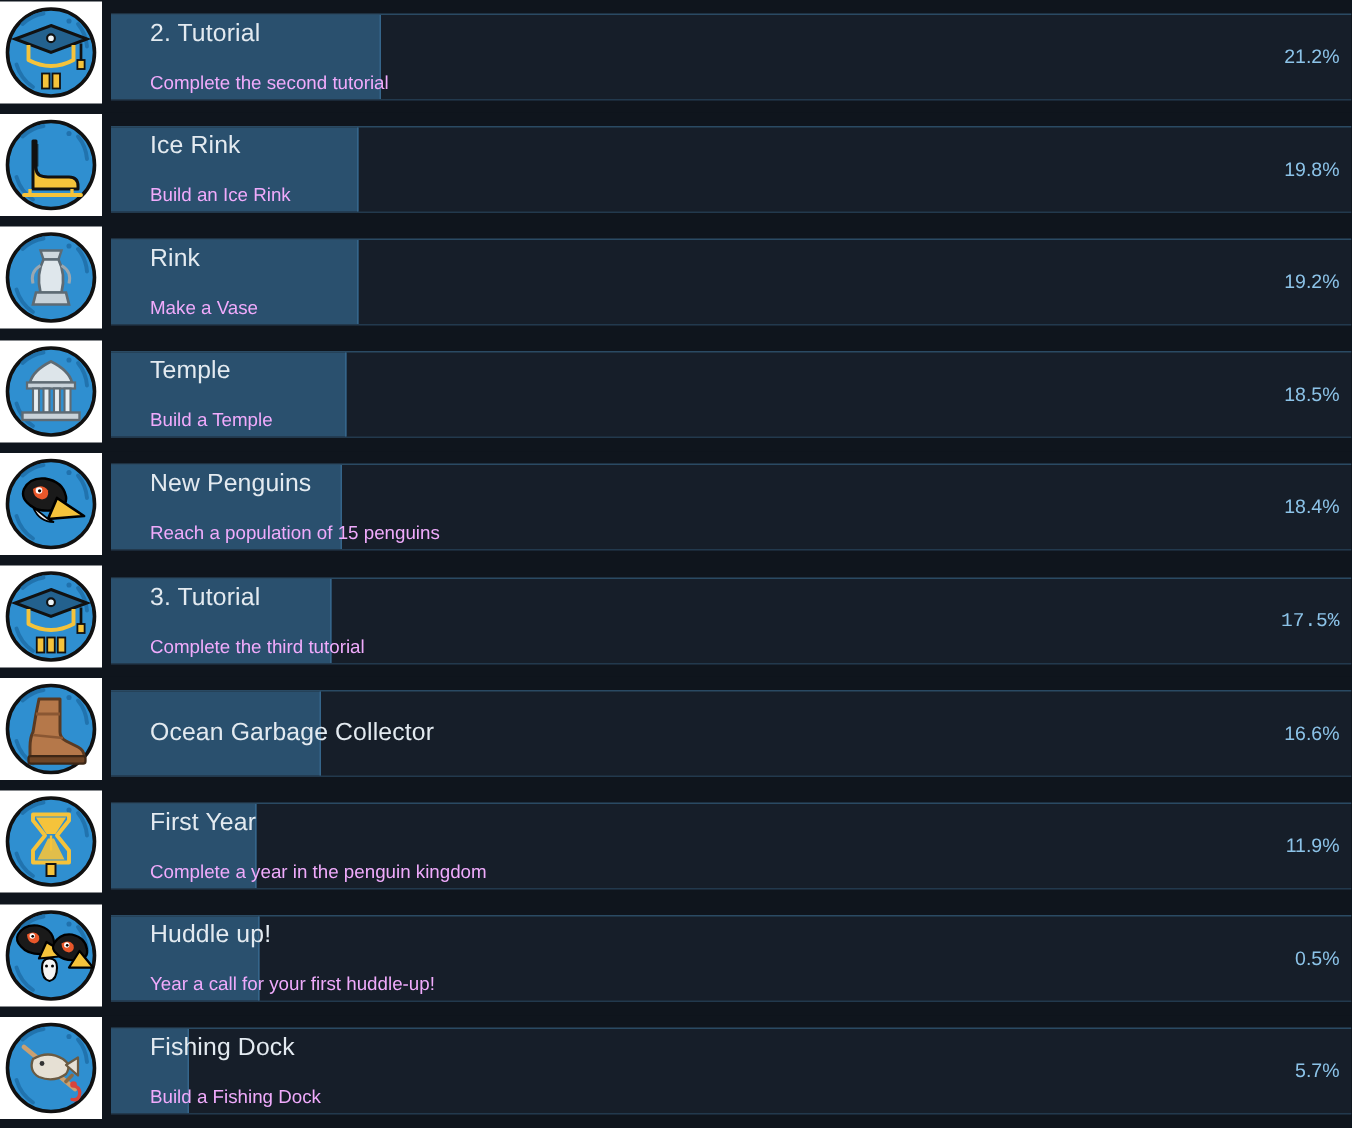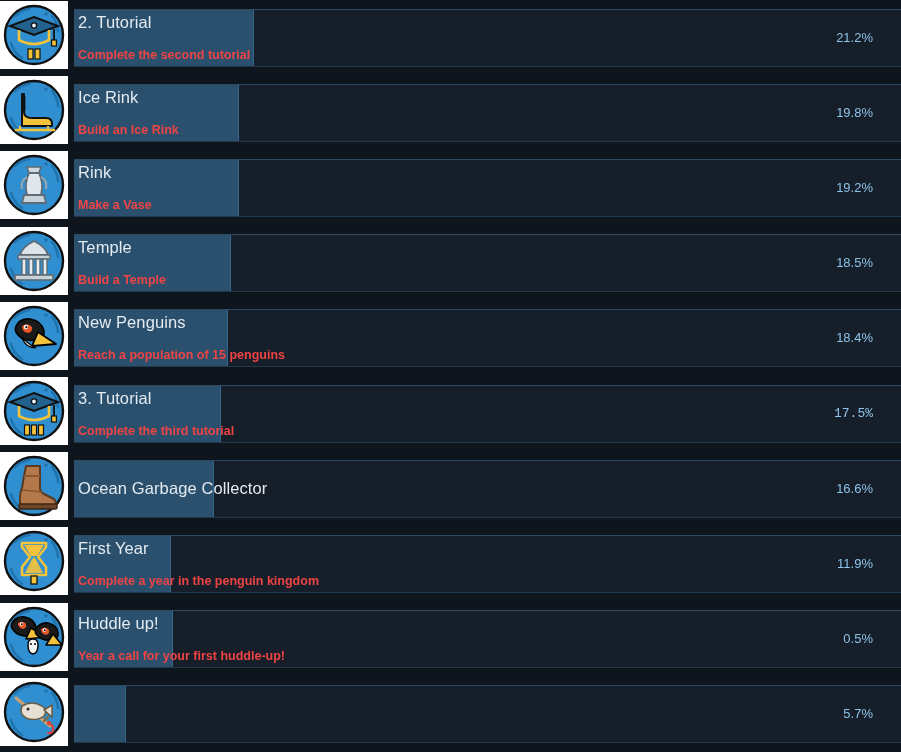--- a/index.html
+++ b/index.html
@@ -75,47 +75,46 @@
     left: 0;
     top: 0;
     bottom: 0;
     background: #2a506e;
     border-right: 1px solid #35658a;
   }
 
   .bar-labels {
     position: relative;
     z-index: 2;
-    padding-left: 4px;
+    padding-left: 26px;
     white-space: nowrap;
     pointer-events: none;
   }
 
   .ach-name {
     color: #e3eaf0;
     font-size: 16.5px;
     line-height: 19px;
     letter-spacing: 0.1px;
   }
 
   .ach-desc {
-    color: #ef4444;
+    color: #f0abfc;
     font-size: 12.5px;
     line-height: 16px;
     margin-top: 15px;
-    font-weight: bold;
   }
 
   .pct-cell {
     flex: 0 0 96px;
     width: 96px;
     display: flex;
     align-items: center;
     justify-content: flex-end;
-    padding-right: 28px;
+    padding-right: 8px;
     position: relative;
     z-index: 3;
   }
   .ach-pct {
     color: #8cc3e8;
     font-size: 13px;
     line-height: 16px;
   }
 </style>
 </head>
@@ -425,19 +424,23 @@
             <path d="M42 30 L50 25 L50 37 Z" fill="#e6e0d4" stroke="#6b5b43" stroke-width="1.5" stroke-linejoin="round"></path>
             <circle cx="26" cy="29" r="1.6" fill="#333"></circle>
             <path d="M48 44 Q52 46 51 50 Q50 54 46 53" fill="none" stroke="#d8443b" stroke-width="2.2" stroke-linecap="round"></path>
             <circle cx="47" cy="43" r="2.2" fill="#d8443b"></circle>
           </svg>
         </span>
       </div>
       <div class="bar-cell">
         <div class="bar-track">
           <div class="bar-fill" style="width: 52px;"></div>
+          <div class="bar-labels">
+            <div class="ach-name">Fishing Dock</div>
+            <div class="ach-desc">Build a Fishing Dock</div>
+          </div>
           <div class="pct-cell" style="position:absolute;right:0;top:0;bottom:0;">
             <span class="ach-pct">5.7%</span>
           </div>
         </div>
       </div>
     </div>
   </div>
 
 </body></html>

